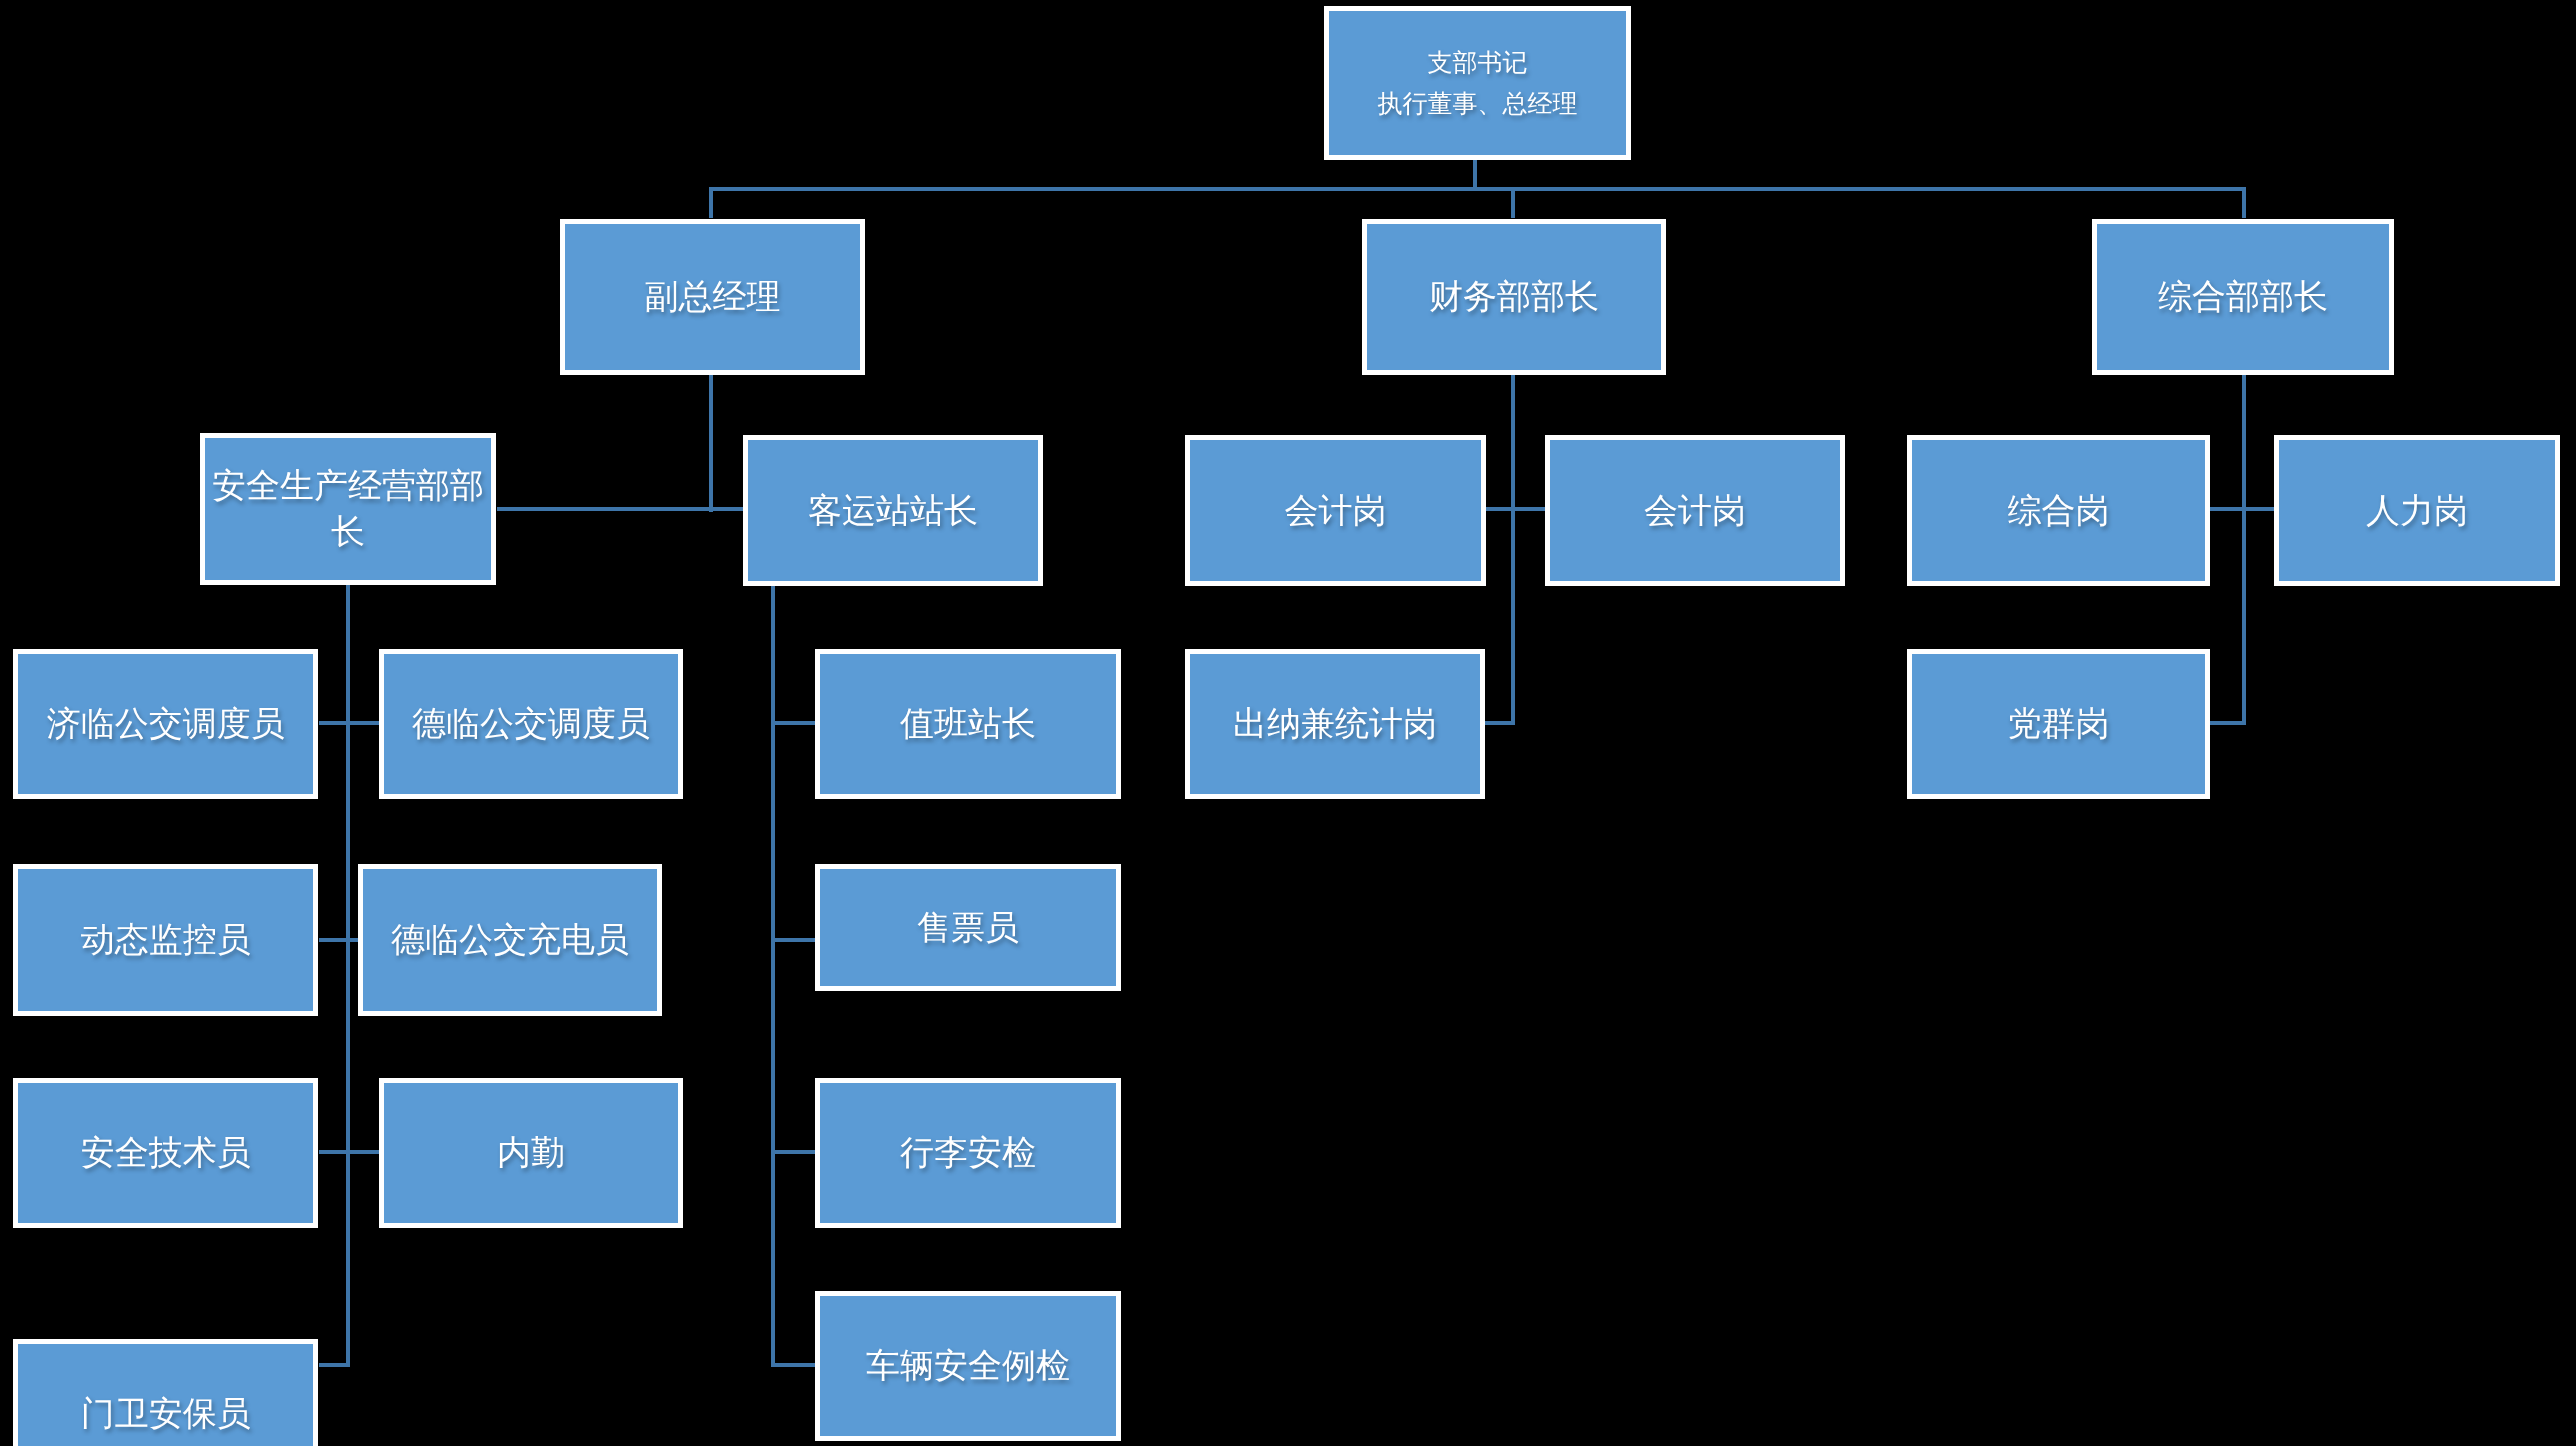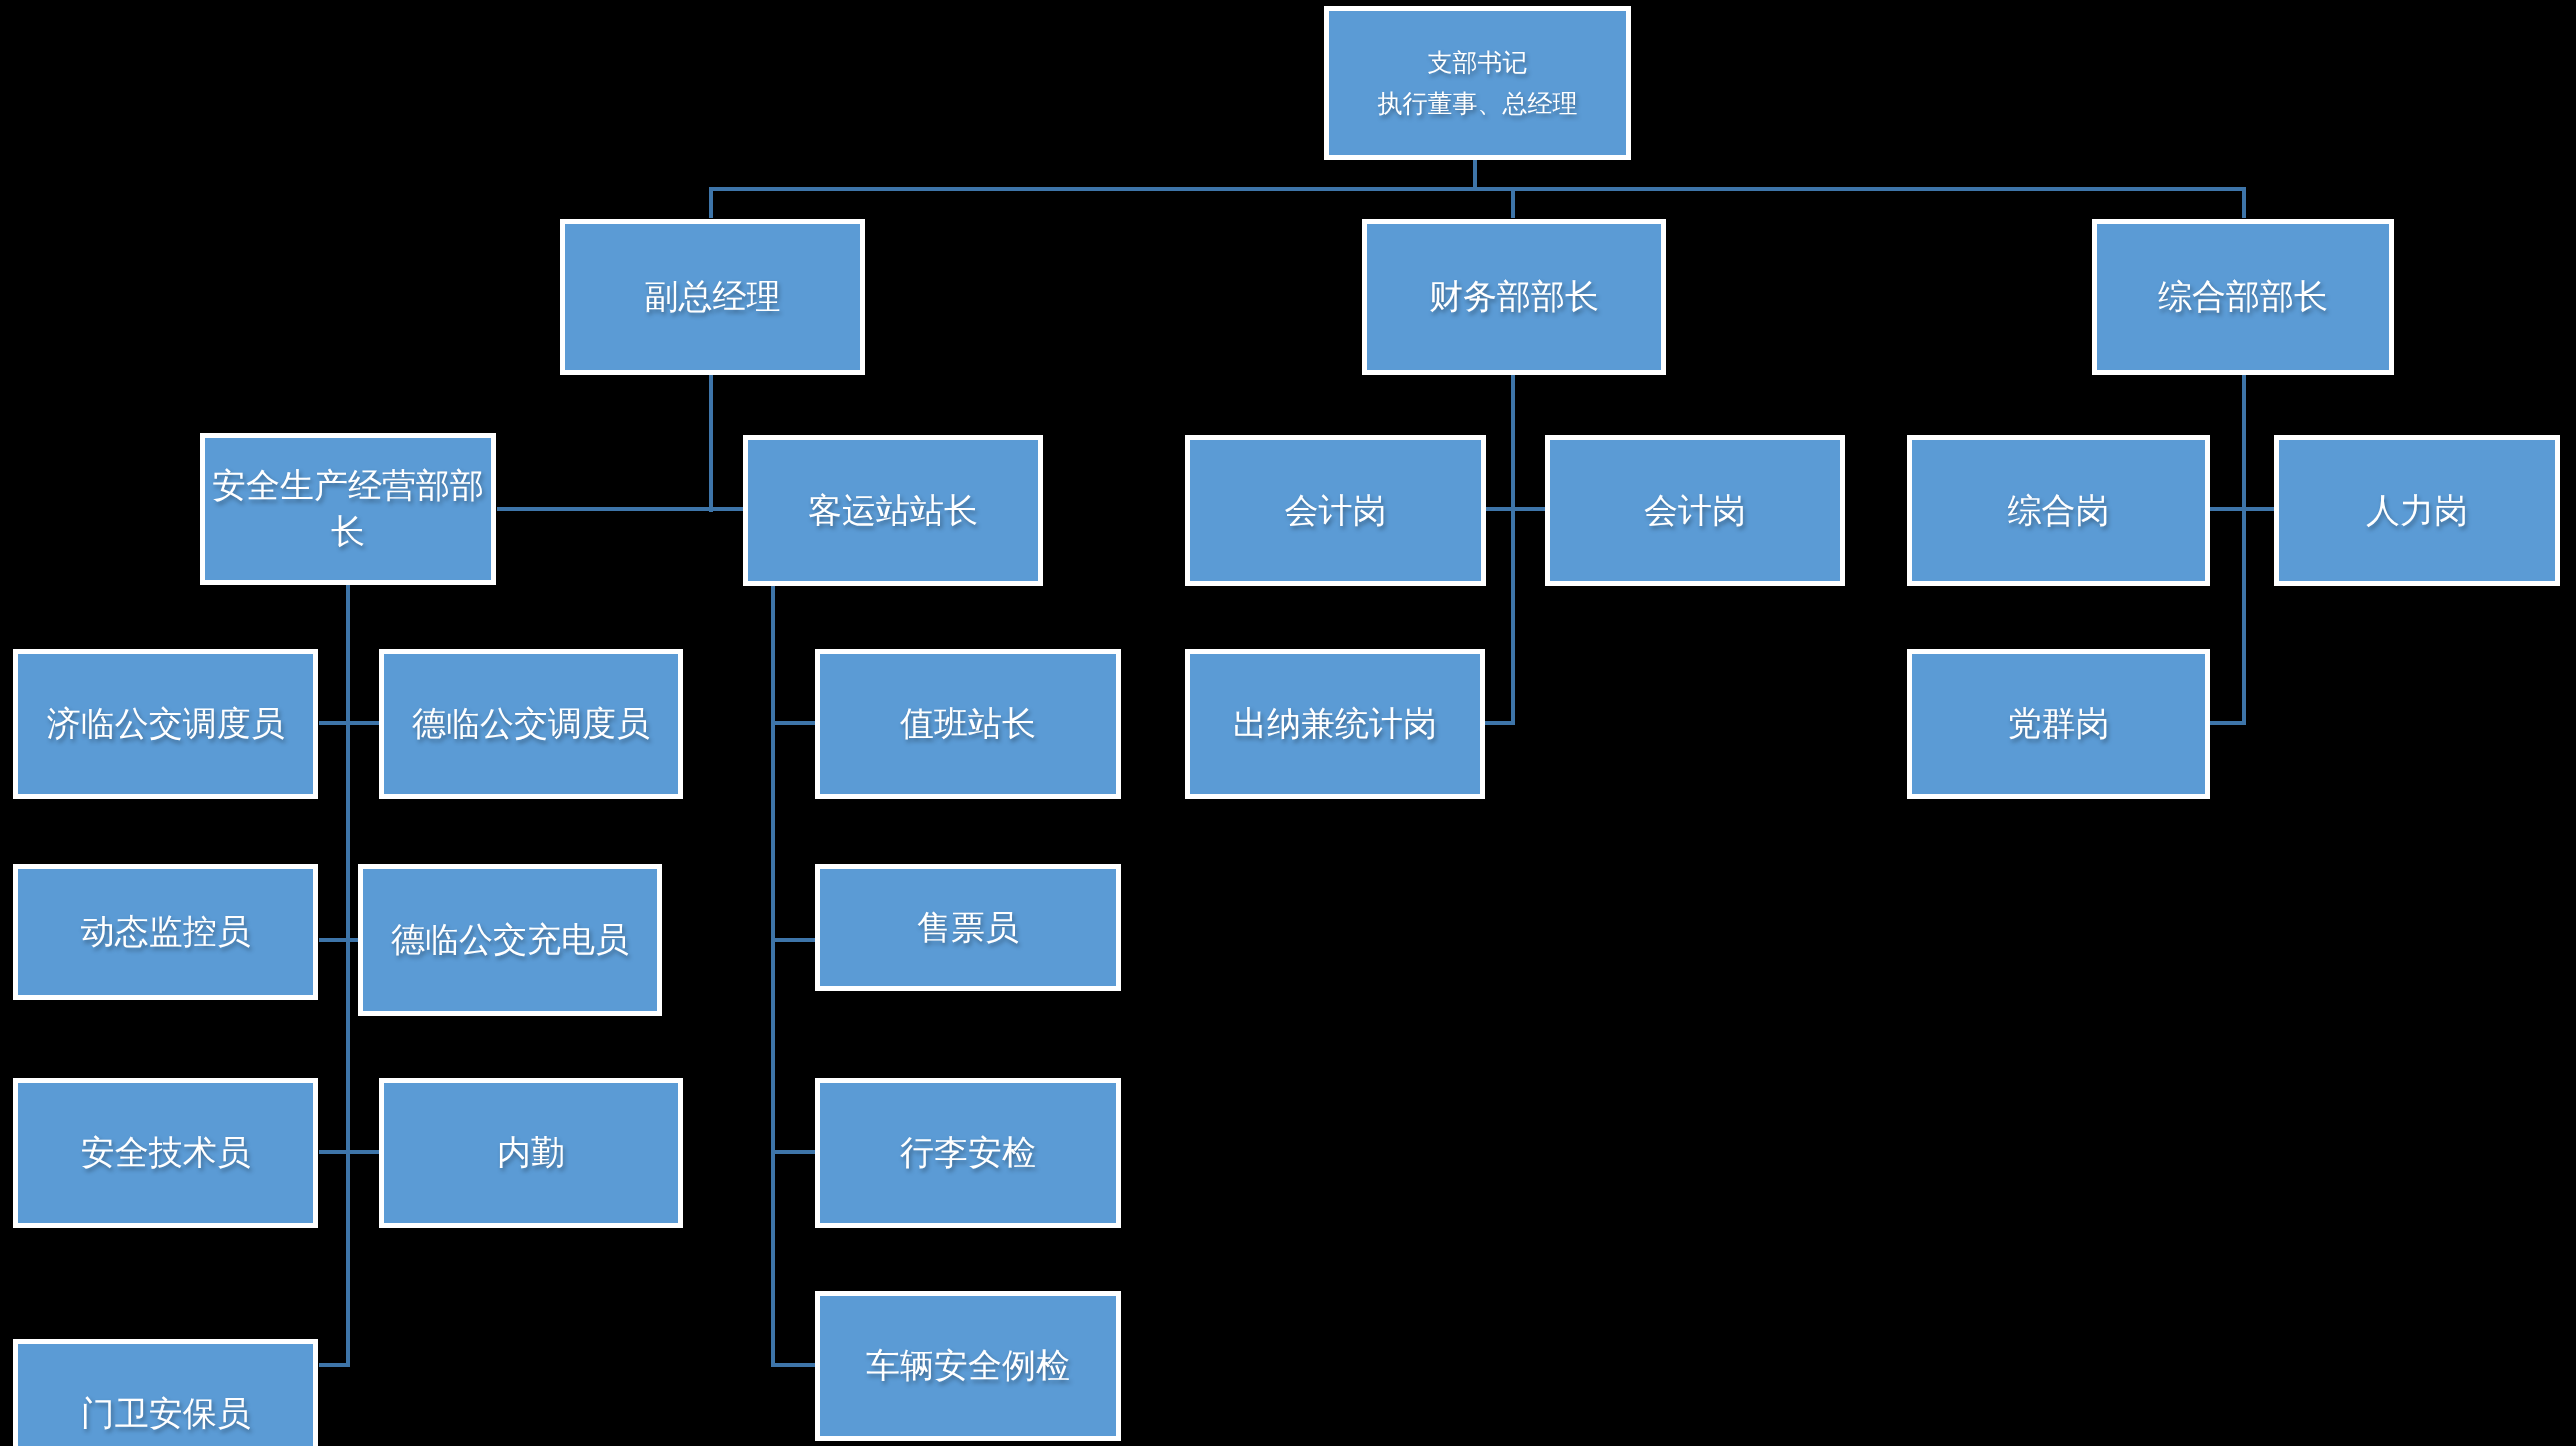--- a/index.html
+++ b/index.html
@@ -89,21 +89,21 @@
   <div class="node" style="left:1545px;top:435px;width:300px;height:151px">会计岗</div>
   <div class="node" style="left:1907px;top:435px;width:303px;height:151px">综合岗</div>
   <div class="node" style="left:2274px;top:435px;width:286px;height:151px">人力岗</div>
 
   <div class="node" style="left:13.2px;top:649px;width:305px;height:150px">济临公交调度员</div>
   <div class="node" style="left:379px;top:649px;width:304px;height:150px">德临公交调度员</div>
   <div class="node" style="left:815px;top:649px;width:306px;height:150px">值班站长</div>
   <div class="node" style="left:1185px;top:649px;width:300px;height:150px">出纳兼统计岗</div>
   <div class="node" style="left:1907px;top:649px;width:303px;height:150px">党群岗</div>
 
-  <div class="node" style="left:13.2px;top:864px;width:305px;height:136px">动态监控员</div>
+  <div class="node" style="left:13.2px;top:864px;width:305px;height:152px">动态监控员</div>
   <div class="node" style="left:358px;top:864px;width:304px;height:152px">德临公交充电员</div>
   <div class="node" style="left:815px;top:864px;width:306px;height:127px">售票员</div>
 
   <div class="node" style="left:13.2px;top:1078px;width:305px;height:150px">安全技术员</div>
   <div class="node" style="left:379px;top:1078px;width:304px;height:150px">内勤</div>
   <div class="node" style="left:815px;top:1078px;width:306px;height:150px">行李安检</div>
 
   <div class="node" style="left:13.2px;top:1339px;width:305px;height:150px">门卫安保员</div>
   <div class="node" style="left:815px;top:1291px;width:306px;height:150px">车辆安全例检</div>
 

